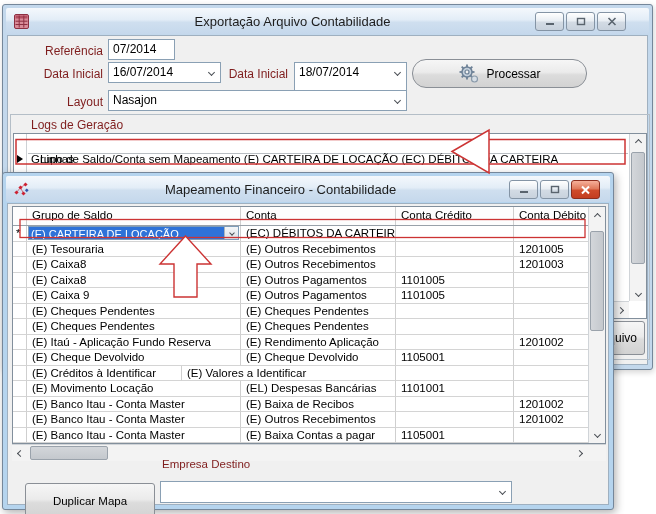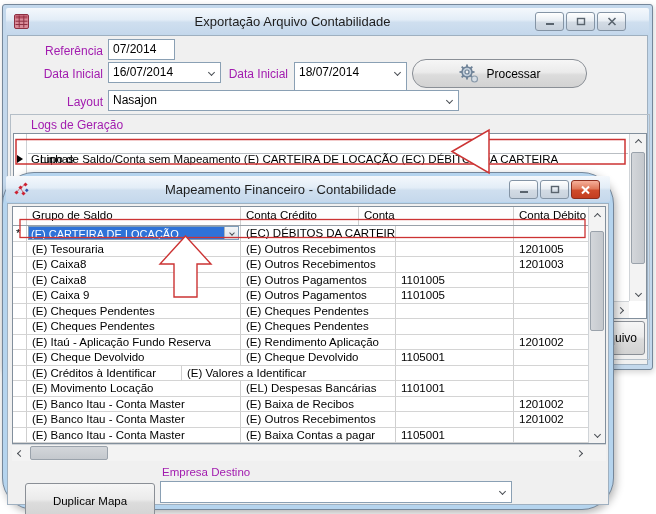--- a/index.html
+++ b/index.html
@@ -3,37 +3,37 @@
 <meta charset="utf-8">
 <style>
   * { margin:0; padding:0; box-sizing:border-box; }
   html,body { width:656px; height:514px; overflow:hidden; background:#ffffff;
     font-family:"Liberation Sans", sans-serif; color:#000; }
   #canvas { position:relative; width:656px; height:514px; background:#fff; }
 
   
   .win { position:absolute; border:1px solid #75879a; border-radius:3px; }
   .win-frame-main { background:#c3d8ec; box-shadow:1px 2px 6px rgba(0,0,0,.18); }
-  .win-frame-dlg  { background:#b5d4ee; box-shadow:2px 3px 9px rgba(0,0,0,.30);border-radius:32px; }
+  .win-frame-dlg  { background:#b5d4ee; box-shadow:2px 3px 9px rgba(0,0,0,.30); }
   .titlebar { position:absolute; left:3px; right:3px; top:3px; height:26px;
     background:linear-gradient(180deg,#f4f8fc 0%,#e3edf7 45%,#cfdfef 55%,#c5d8ec 100%);
     border-radius:2px; }
   .title-text { position:absolute; top:6px; font-size:13px; color:#1d1d1d; text-align:center; }
   .win-icon { position:absolute; left:8px; top:6px; width:15px; height:15px; }
   .winbtns { position:absolute; top:4px; height:19px; display:flex; gap:2px; }
   .wbtn { width:29px; height:19px; border:1px solid #8494a5; border-radius:3px;
     background:linear-gradient(180deg,#ffffff,#e9eef3 45%,#d3dbe4 55%,#c8d2dd);
     display:flex; align-items:center; justify-content:center; }
   .wbtn.close-red { border:1px solid #8c2e1e;
     background:linear-gradient(180deg,#f6b09a,#e07a5c 45%,#cf4b2b 55%,#c33d20); }
   .client { position:absolute; left:4px; right:4px; top:30px; bottom:4px;
     background:#f0f0f0; border:1px solid #9fb0c0; }
 
   
-  .lbl { position:absolute; font-size:12px; color:#a21caf; white-space:nowrap; }
+  .lbl { position:absolute; font-size:12px; color:#7f1d1d; white-space:nowrap; }
   .tbox, .combo { position:absolute; background:#fff; border:1px solid #8aa0b4;
     font-size:12px; padding:2px 4px; line-height:15px; white-space:nowrap; overflow:hidden; }
   .combo .chev { position:absolute; right:6px; top:7px; }
   .btn { position:absolute; border:1px solid #8a8f96; border-radius:3px;
     background:linear-gradient(180deg,#f6f6f6,#ebebeb 45%,#dcdcdc 55%,#d2d2d2);
     font-size:12px; display:flex; align-items:center; justify-content:center; gap:6px; }
   .chev { display:inline-block; width:5px; height:5px;
     border-right:1.6px solid #4a4f55; border-bottom:1.6px solid #4a4f55; }
   .chev.up    { transform:rotate(-135deg); }
   .chev.down  { transform:rotate(45deg); }
@@ -147,21 +147,21 @@
               <line x1="12.5" y1="11.5" x2="14.3" y2="13.3"></line>
             <line x1="14.3" y1="2.7" x2="12.5" y2="4.5"></line>
               <line x1="5.5" y1="11.5" x2="3.7" y2="13.3"></line>
           </g>
           <circle cx="16.5" cy="15" r="3" fill="#d6dee6" stroke="#8a9aaa" stroke-width="1.2"></circle>
         </svg>
         <span style="text-decoration:none;">Processar</span>
       </div>
 
       <div class="lbl" style="left:10px; top:59px; width:85px; text-align:right;">Layout</div>
-      <div class="combo" style="left:100px; top:54px; width:351px; height:21px;">
+      <div class="combo" style="left:100px; top:54px; width:299px; height:21px;">
         <span>Nasajon</span>
         <span class="chev down"></span>
       </div>
 
       <div class="groupbox" style="left:2px; top:78px; width:640px; height:246px;">
         <div class="lbl" style="left:20px; top:3px;">Logs de Geração</div>
 
         <div class="loglist" style="left:2px; top:18px; width:634px; height:186px;">
           <div class="log-selcol"></div>
           <div class="log-head">Linhas</div>
@@ -227,22 +227,22 @@
         </div>
       </div>
     </div>
 
     <div class="client">
 
       <div class="maptable" style="left:4px; top:2px; width:594px; height:238px;">
         <div class="t-headrow">
           <div class="t-hcell c-sel"></div>
           <div class="t-hcell c-grupo">Grupo de Saldo</div>
+          <div class="t-hcell c-conta">Conta</div>
           <div class="t-hcell c-cred">Conta Crédito</div>
-          <div class="t-hcell c-conta">Conta</div>
           <div class="t-hcell c-deb">Conta Débito</div>
         </div>
         <div class="t-body">
             <div class="t-row">
               <div class="t-cell c-sel">*</div>
               <div class="t-cell c-grupo">
                 <div class="sel-combo">
                   <span class="sel-text">(E) CARTEIRA DE LOCAÇÃO</span>
                   <span class="dd-btn">
                     <span class="chev down"></span>
@@ -360,21 +360,21 @@
       <div class="sbh" style="left:4px; top:240px; width:594px;">
         <div class="sb-btn" style="left:0; top:0;">
             <span class="chev left"></span>
           </div>
         <div class="sb-thumb" style="top:1px; bottom:1px; left:18px; width:78px;"></div>
         <div class="sb-btn" style="right:18px; top:0;">
             <span class="chev right"></span>
           </div>
       </div>
 
-      <div class="lbl" style="left:154px; top:262px; font-size:11.5px;">Empresa Destino</div>
+      <div class="lbl" style="left:154px; top:254px; font-size:11.5px;">Empresa Destino</div>
       <div class="btn" style="left:17px; top:279px; width:130px; height:36px; font-size:11.5px;">
         <span>Duplicar Mapa</span>
       </div>
       <div class="combo" style="left:152px; top:277px; width:352px; height:22px;">
         <span></span>
         <span class="chev down"></span>
       </div>
     </div>
   </div>
 

